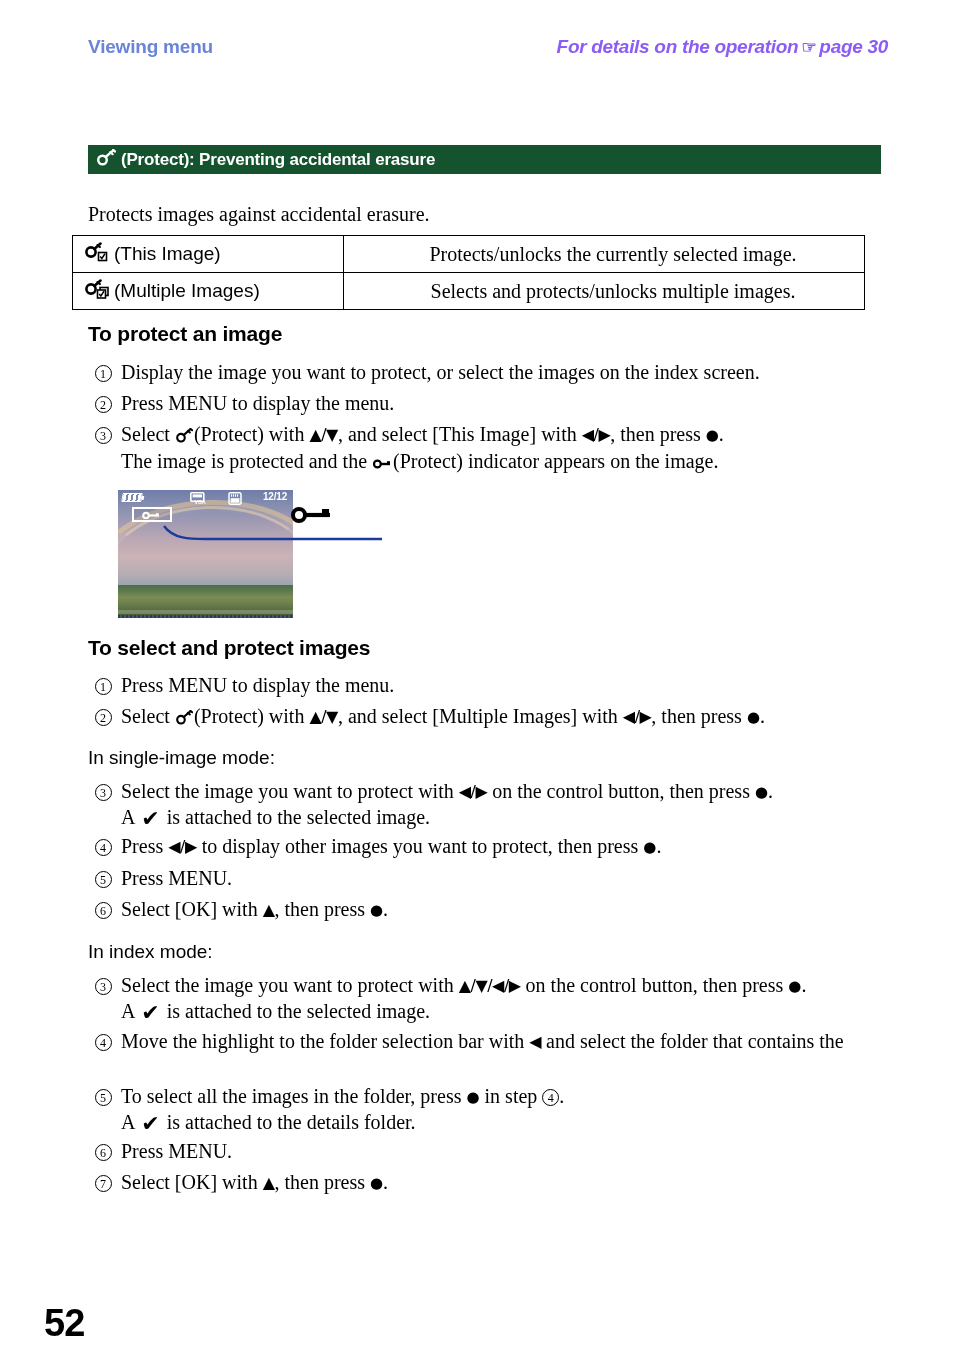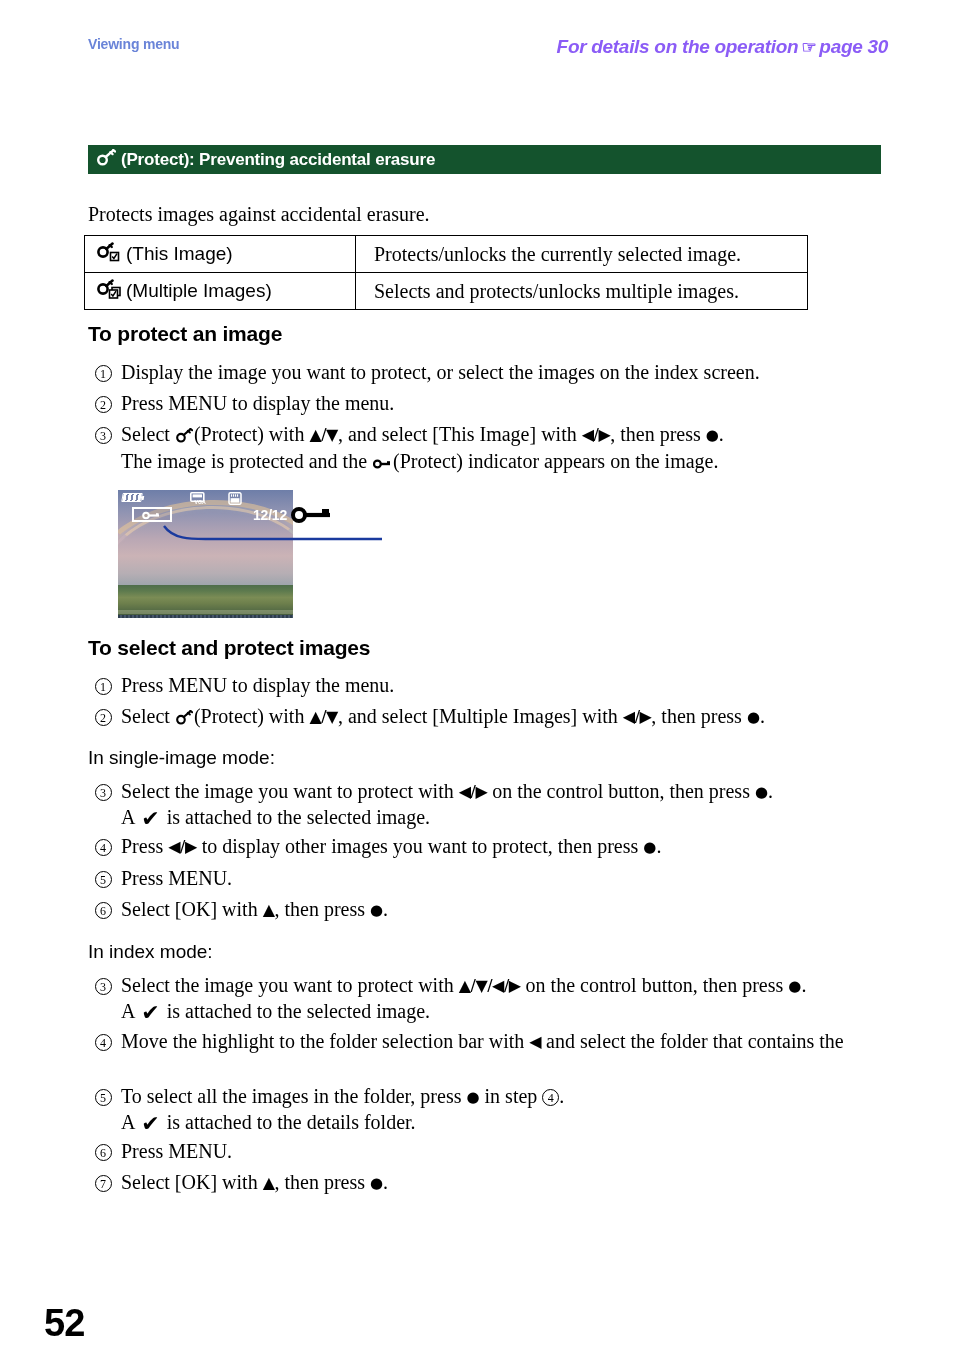--- a/index.html
+++ b/index.html
@@ -23,21 +23,21 @@
     top: 36px;
     width: 800px;
     height: 30px;
   }
   .runhead-left {
     position: absolute;
     left: 0;
     top: 0;
     font-family: "Liberation Sans", sans-serif;
     font-weight: bold;
-    font-size: 14px;
+    font-size: 19px;
     color: #6a84d8;
     letter-spacing: -0.2px;
   }
   .runhead-right {
     position: absolute;
     right: 0;
     top: 0;
     font-family: "Liberation Sans", sans-serif;
     font-weight: bold;
     font-style: italic;
@@ -75,24 +75,25 @@
   .intro {
     position: absolute;
     left: 88px;
     top: 203px;
     font-size: 20px;
   }
 
   
   .opt-table {
     position: absolute;
-    left: 84px;
+    left: 72px;
     top: 235px;
-    width: 724px;
+    width: 793px;
     border-collapse: collapse;
+    text-align: center;
   }
   .opt-table td {
     border: 1.5px solid #000;
     height: 36px;
     vertical-align: middle;
     font-size: 20px;
     padding: 0 0 0 12px;
   }
   .opt-table td.col-a { width: 258px; }
   .opt-label {
@@ -263,25 +264,24 @@
     left: 72px; top: 1px;
     width: 17px; height: 13px;
   }
   .memcard {
     left: 110px; top: 1px;
     width: 14px; height: 13px;
   }
   .counter {
     right: 6px; top: 1px;
     font-family: "Liberation Sans", sans-serif;
-    font-size: 14px;
+    font-size: 10px;
     font-weight: bold;
     color: #ffffff;
     letter-spacing: -0.2px;
-    margin-top: 16px;
   }
 
   .protect-badge {
     position: absolute;
     left: 14px;
     top: 17px;
     width: 40px;
     height: 15px;
     border: 2.5px solid #ffffff;
     box-sizing: border-box;

